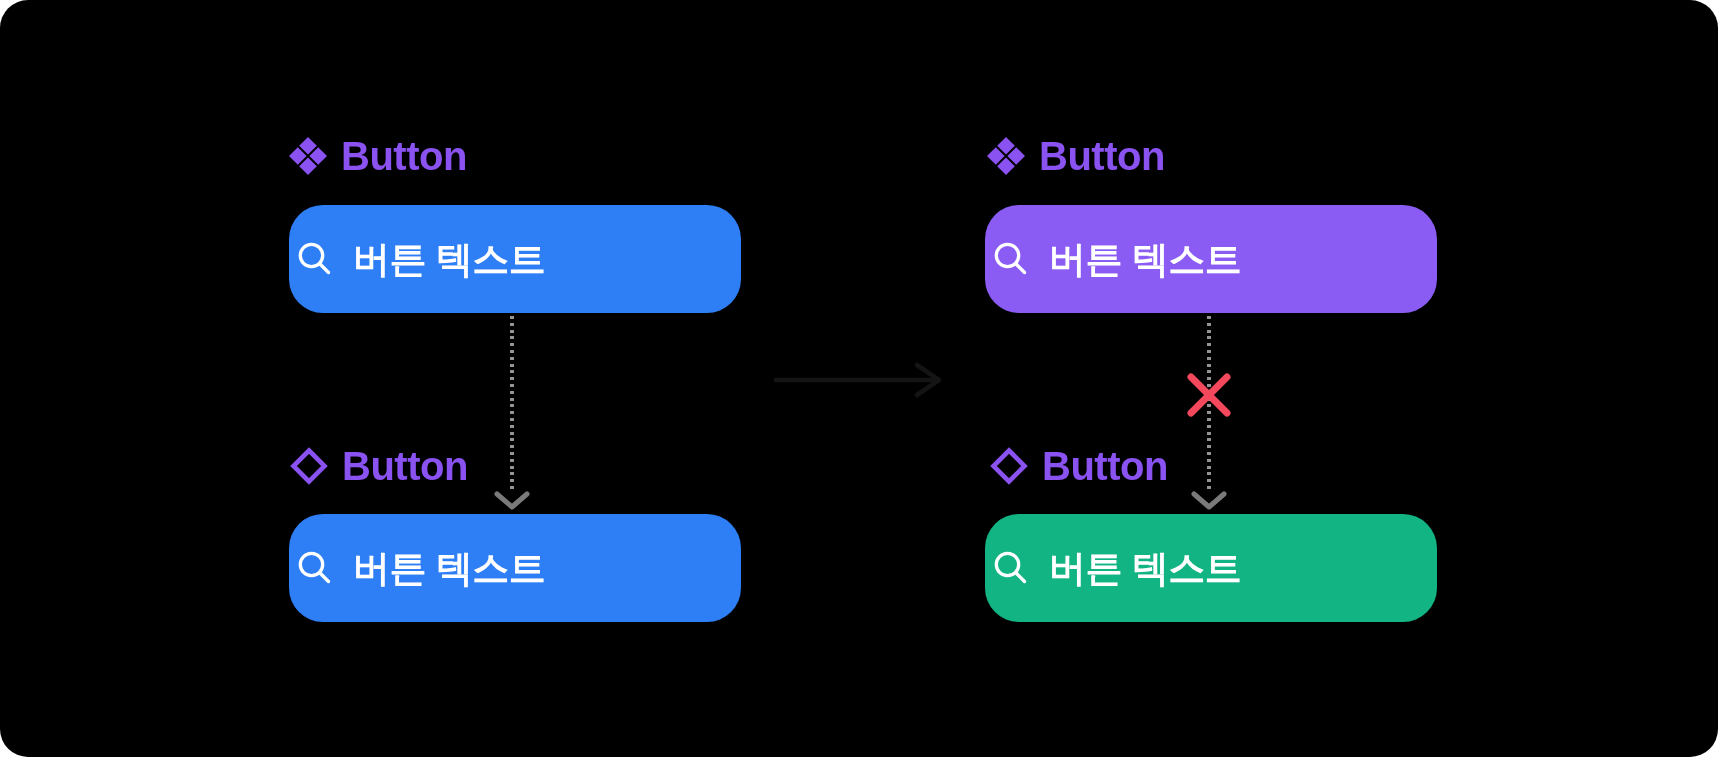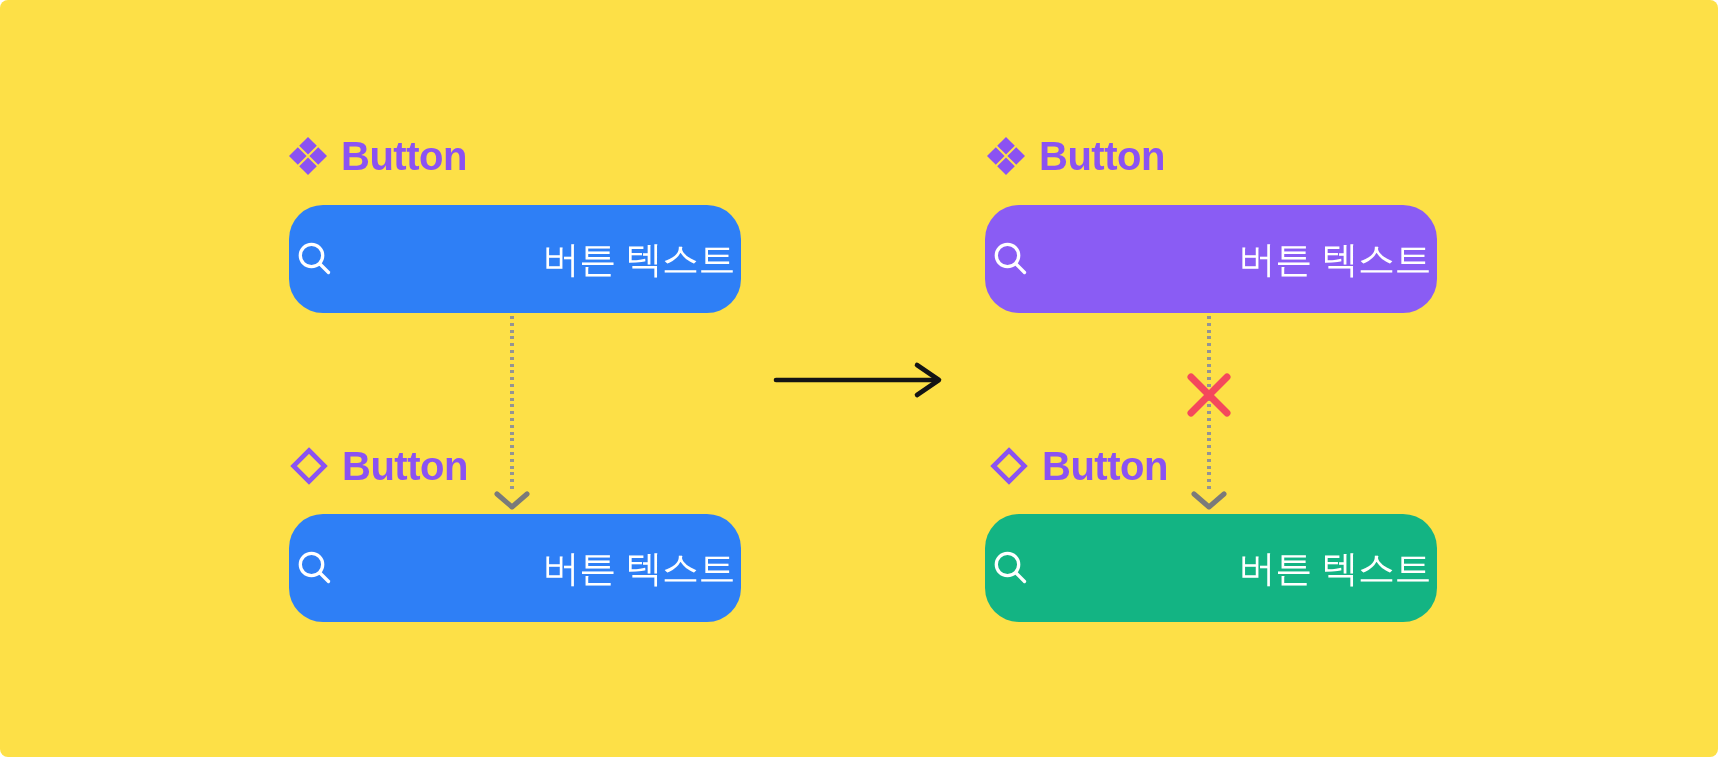--- a/index.html
+++ b/index.html
@@ -1,39 +1,39 @@
 <!DOCTYPE html>
 <html><head>
 <meta charset="utf-8">
 <style>
   html,body{margin:0;padding:0;background:#FFFFFF;}
   body{
     width:1718px;height:757px;position:relative;overflow:hidden;
     font-family:"Liberation Sans","DejaVu Sans",sans-serif;
   }
   .canvas{
-    position:absolute;inset:0;background:#fde047;border-radius:8px;
+    position:absolute;inset:0;background:#000000;border-radius:28px;
   }
   
   .comp-header{
     position:absolute;display:flex;align-items:center;gap:13px;
     color:#8B52F2;font-weight:700;font-size:40px;line-height:1;
     letter-spacing:-0.5px;
   }
   .comp-header svg{display:block;flex:0 0 auto;}
   #hdr-before-main{left:288px;top:136px;}
   #hdr-before-instance{left:289px;top:446px;}
   #hdr-after-main{left:986px;top:136px;}
   #hdr-after-instance{left:989px;top:446px;}
 
   
   .pill-btn{
     position:absolute;width:452px;height:108px;border-radius:34px;
-    display:flex;align-items:center;justify-content:space-between;gap:18px;
-    color:#FFFFFF;font-size:37px;font-weight:400;line-height:1;border:none;
+    display:flex;align-items:center;justify-content:flex-start;gap:18px;
+    color:#FFFFFF;font-size:37px;font-weight:700;line-height:1;border:none;
     letter-spacing:-0.5px;cursor:default;
   }
   .pill-btn svg{display:block;flex:0 0 auto;}
   #btn-before-main{left:289px;top:205px;}
   #btn-before-instance{left:289px;top:514px;}
   #btn-after-main{left:985px;top:205px;}
   #btn-after-instance{left:985px;top:514px;}
 
   
   .dotted-line{

